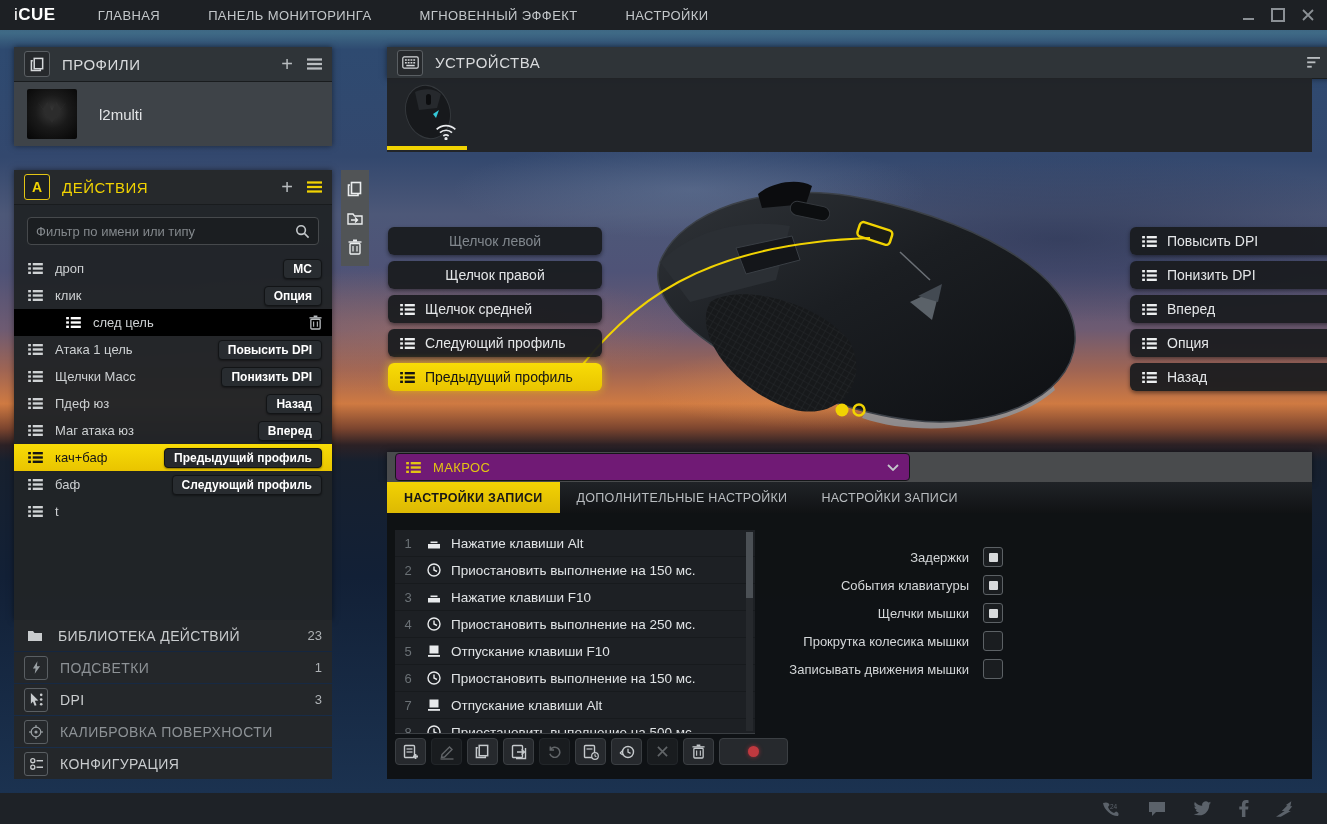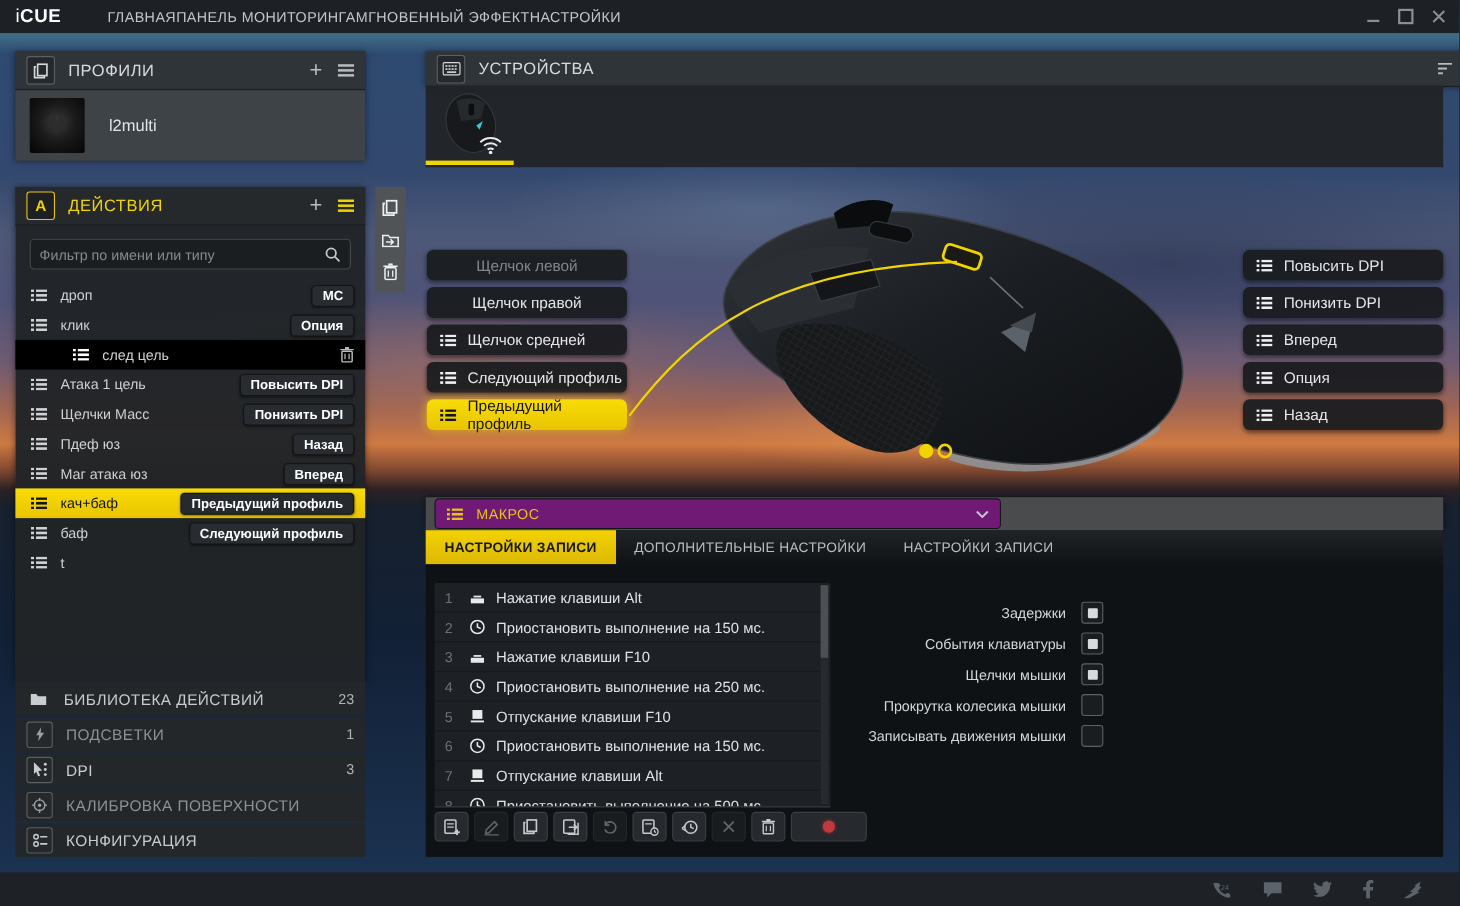--- a/index.html
+++ b/index.html
@@ -11,21 +11,21 @@
          radial-gradient(ellipse 520px 120px at 80% 29%, rgba(35,45,75,.55), transparent 70%),
          radial-gradient(ellipse 260px 60px at 62% 47%, rgba(240,160,90,.35), transparent 70%),
          linear-gradient(180deg,#3a5a74 0%,#3f6a86 4%,#2e4a70 6%,#33486e 19%,#4d5878 26%,#4f5377 33%,#6e5b72 40%,#a06553 45%,#cf7a42 49%,#7c452f 52%,#2c2125 54%,#17202e 56%,#122036 70%,#1b3250 96%,#14263c 100%);}
   .abs{position:absolute;}
   svg.ico{display:block;}
 
   
   .topbar{left:0;top:0;width:1327px;height:30px;background:#1d2024;display:flex;align-items:center;}
   .logo{margin-left:14px;font-size:17px;font-weight:bold;color:#fff;letter-spacing:.5px;}
   .logo i{font-style:normal;font-weight:normal;}
-  .menu{display:flex;margin-left:42px;font-size:13px;color:#c3c7ca;letter-spacing:.4px;}
+  .menu{display:flex;margin-left:42px;gap:48px;font-size:13px;color:#c3c7ca;letter-spacing:.4px;}
   .menu div{cursor:default;}
   .wincontrols{margin-left:auto;margin-right:12px;display:flex;gap:16px;align-items:center;}
   .wc{width:14px;height:14px;display:flex;align-items:center;justify-content:center;}
 
   
   .panel{background:rgba(34,37,41,.97);box-shadow:0 0 6px rgba(0,0,0,.5);}
   .phead{height:34px;display:flex;align-items:center;padding:0 10px;background:#2f3438;border-bottom:1px solid #191c1e;}
   .pbox{width:24px;height:24px;border:1px solid #5a5f63;border-radius:3px;background:#26292c;
         display:flex;align-items:center;justify-content:center;margin-right:12px;flex:none;}
   .ptitle{font-size:15px;letter-spacing:.5px;color:#d8dadc;}
@@ -77,22 +77,22 @@
   .libcount{margin-left:auto;font-size:13px;color:#aeb2b5;}
 
   
   .devhead{left:387px;top:47px;width:925px;height:31px;background:#2f3438;display:flex;align-items:center;
            padding:0 10px;border-bottom:1px solid #1a1d1f;box-shadow:0 0 6px rgba(0,0,0,.5);}
   .devtabs{left:387px;top:78px;width:925px;height:74px;background:rgba(33,35,38,.96);}
   .devtab{position:absolute;left:0;top:0;width:97px;height:74px;}
   .devtab .underline{position:absolute;left:0;bottom:2px;width:80px;height:4px;background:#f1d302;}
   .mousethumb{position:absolute;left:8px;top:6px;width:70px;height:58px;}
 
-  .devbtn{position:absolute;width:182px;height:28px;background:rgba(26,28,31,.94);border-radius:6px;
-          display:flex;align-items:center;font-size:14px;color:#e4e6e8;box-shadow:0 2px 4px rgba(0,0,0,.45);}
+  .devbtn{position:absolute;width:214px;height:28px;background:rgba(26,28,31,.94);border-radius:6px;
+          display:flex;align-items:center;font-size:14px;color:#e4e6e8;box-shadow:0 2px 4px rgba(0,0,0,.45);text-align:center;}
   .devbtn .lico{margin:0 10px 0 12px;flex:none;}
   .devbtn.noicon{justify-content:center;}
   .devbtn.muted{color:#81878d;}
   .devbtn.activeY{background:linear-gradient(180deg,#f8dc06,#e9c400);color:#141414;box-shadow:0 0 10px rgba(245,212,0,.65);}
 
   
   .macrobar{left:387px;top:452px;width:925px;height:30px;background:#494b4d;display:flex;align-items:center;box-shadow:0 0 6px rgba(0,0,0,.5);}
   .macroselect{margin-left:8px;width:513px;height:26px;background:#701a75;border:1px solid #141618;border-radius:4px;
         display:flex;align-items:center;color:#e3c414;font-size:13px;letter-spacing:.4px;}
   .macroselect .lico{margin:0 12px 0 10px;}

